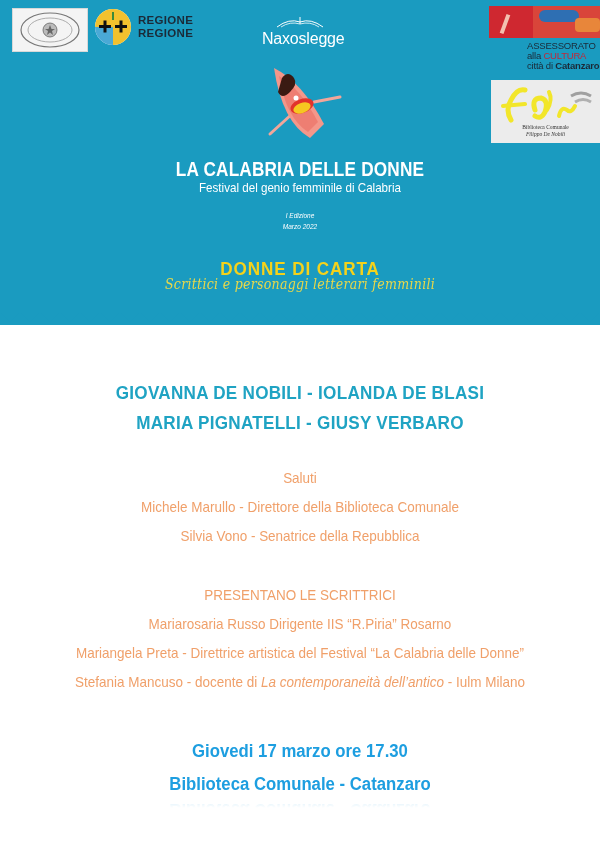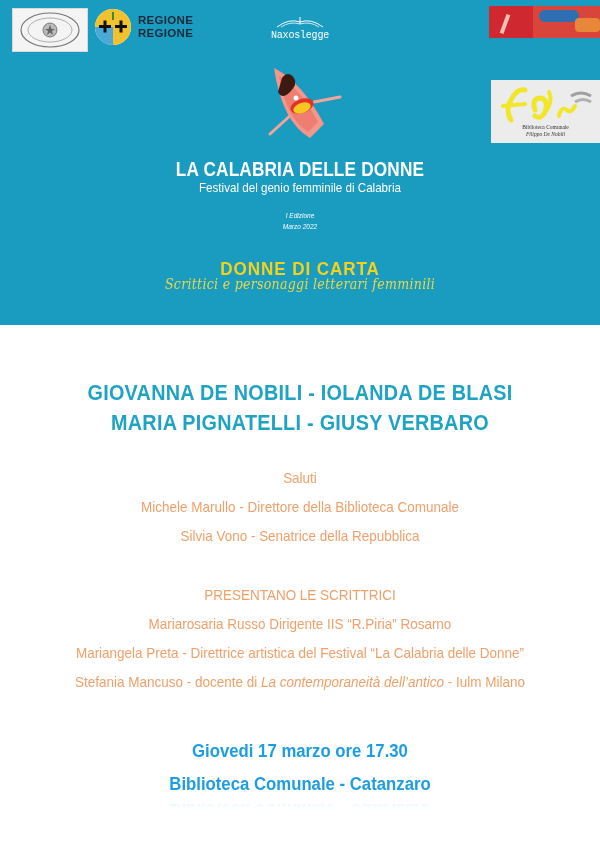--- a/index.html
+++ b/index.html
@@ -3,35 +3,35 @@
 <meta charset="utf-8">
 <style>
   html,body{margin:0;padding:0;}
   body{width:600px;height:848px;background:#ffffff;position:relative;overflow:hidden;font-family:"Liberation Sans",sans-serif;}
   .header{position:absolute;left:0;top:0;width:600px;height:325px;background:#1a9bc0;}
   .zigzag{position:absolute;left:0;top:306px;width:600px;height:20px;}
   .logo-gov{position:absolute;left:12px;top:8px;width:76px;height:44px;background:#f4f4f4;border:1px solid #d8d8d8;box-sizing:border-box;display:flex;align-items:center;justify-content:center;}
   .logo-region{position:absolute;left:94px;top:8px;display:flex;align-items:center;gap:6px;}
   .region-text{color:#1b2a38;font-weight:bold;font-size:11.5px;line-height:13px;letter-spacing:0.3px;text-align:right;}
   .naxos{position:absolute;left:262px;top:14px;width:76px;text-align:center;color:#ffffff;}
-  .naxos .name{font-family:Liberation Mono, monospace;font-size:10px;letter-spacing:-0.2px;display:block;margin-top:-2px;}
+  .naxos .name{font-family:Liberation Sans, sans-serif;font-size:16px;letter-spacing:-0.2px;display:block;margin-top:-2px;}
   .boat{position:absolute;left:262px;top:62px;width:80px;height:80px;}
   .assess{position:absolute;left:489px;top:6px;width:111px;}
   .assess .banner{width:111px;height:32px;background:#cf2830;position:relative;overflow:hidden;}
   .assess .lbl{font-size:9.5px;line-height:10px;color:#1b2a38;margin-left:38px;margin-top:3px;letter-spacing:-0.2px;}
   .assess .lbl .red{color:#c0283a;}
   .assess .lbl .bold{font-weight:bold;}
   .fdn{position:absolute;left:491px;top:80px;width:109px;height:63px;background:#ececec;}
   .fdn .cap{position:absolute;left:0;right:0;bottom:6px;text-align:center;font-family:"Liberation Serif",serif;font-size:5.5px;color:#333;line-height:6.5px;}
   .festival-title{position:absolute;left:0;width:600px;top:158px;text-align:center;color:#ffffff;font-weight:bold;font-size:20px;letter-spacing:0.2px;transform:scaleX(0.86);}
   .festival-sub{position:absolute;left:0;width:600px;top:180px;text-align:center;color:#ffffff;font-size:13.5px;transform:scaleX(0.86);}
   .edition{position:absolute;left:0;width:600px;top:210px;text-align:center;color:#ffffff;font-size:6.5px;line-height:11px;font-style:italic;}
   .theme-title{position:absolute;left:0;width:600px;top:258px;text-align:center;color:#f4d21b;font-weight:bold;font-size:19px;letter-spacing:1px;transform:scaleX(0.9);}
   .theme-sub{position:absolute;left:0;width:600px;top:276px;text-align:center;color:#e8d84a;font-size:14px;font-style:italic;font-family:"DejaVu Serif",serif;transform:scaleX(0.9);letter-spacing:0.3px;}
-  .names{position:absolute;left:0;width:600px;top:378px;text-align:center;color:#1fa3c3;font-weight:bold;font-size:22px;line-height:30px;letter-spacing:0.3px;}
+  .names{position:absolute;left:0;width:600px;top:378px;text-align:center;color:#1fa3c3;font-weight:bold;font-size:19px;line-height:30px;letter-spacing:0.3px;}
   .names div{transform:scaleX(0.9);}
   .program{position:absolute;left:0;width:600px;text-align:center;color:#f0a06a;font-size:14.5px;}
   .program div{transform:scaleX(0.93);}
   .greet{top:464px;line-height:29px;}
   .present{top:581px;line-height:29px;}
   .when{position:absolute;left:0;width:600px;top:735px;text-align:center;color:#1d9ee0;font-weight:bold;font-size:18px;line-height:33px;}
   .when div{transform:scaleX(0.93);}
 </style>
 </head>
 <body>
@@ -86,20 +86,25 @@
     <circle cx="34" cy="36" r="2.5" fill="#fff"></circle>
   </svg>
 
   <div class="assess">
     <div class="banner">
       <div style="position:absolute;left:44px;top:0;width:67px;height:32px;background:#d9453a;"></div>
       <div style="position:absolute;left:50px;top:4px;width:40px;height:12px;background:#2e6fb3;border-radius:6px;"></div>
       <div style="position:absolute;left:86px;top:12px;width:25px;height:14px;background:#e8863a;border-radius:4px;"></div>
       <div style="position:absolute;left:14px;top:8px;width:4px;height:20px;background:#f3c0b0;transform:rotate(20deg);"></div>
     </div>
+    <div class="lbl">
+      <div>ASSESSORATO</div>
+      <div><span>alla </span><span class="red">CULTURA</span></div>
+      <div><span>città di </span><span class="bold">Catanzaro</span></div>
+    </div>
   </div>
 
   <div class="fdn">
     <svg width="109" height="45" viewBox="0 0 109 45">
       <path d="M20 40 Q14 30 20 20 Q26 8 34 10" fill="none" stroke="#f2e62a" stroke-width="5" stroke-linecap="round"></path>
       <path d="M12 26 L34 24" stroke="#f2e62a" stroke-width="4" stroke-linecap="round"></path>
       <path d="M44 30 Q40 18 50 18 Q58 20 54 32 Q50 40 44 36" fill="none" stroke="#f2e62a" stroke-width="5" stroke-linecap="round"></path>
       <path d="M58 12 Q62 20 56 30" fill="none" stroke="#f2e62a" stroke-width="4" stroke-linecap="round"></path>
       <path d="M68 36 Q70 26 76 30 Q80 34 84 26" fill="none" stroke="#f2e62a" stroke-width="4" stroke-linecap="round"></path>
       <path d="M80 16 Q90 10 100 16" fill="none" stroke="#a0a0a0" stroke-width="3"></path>

